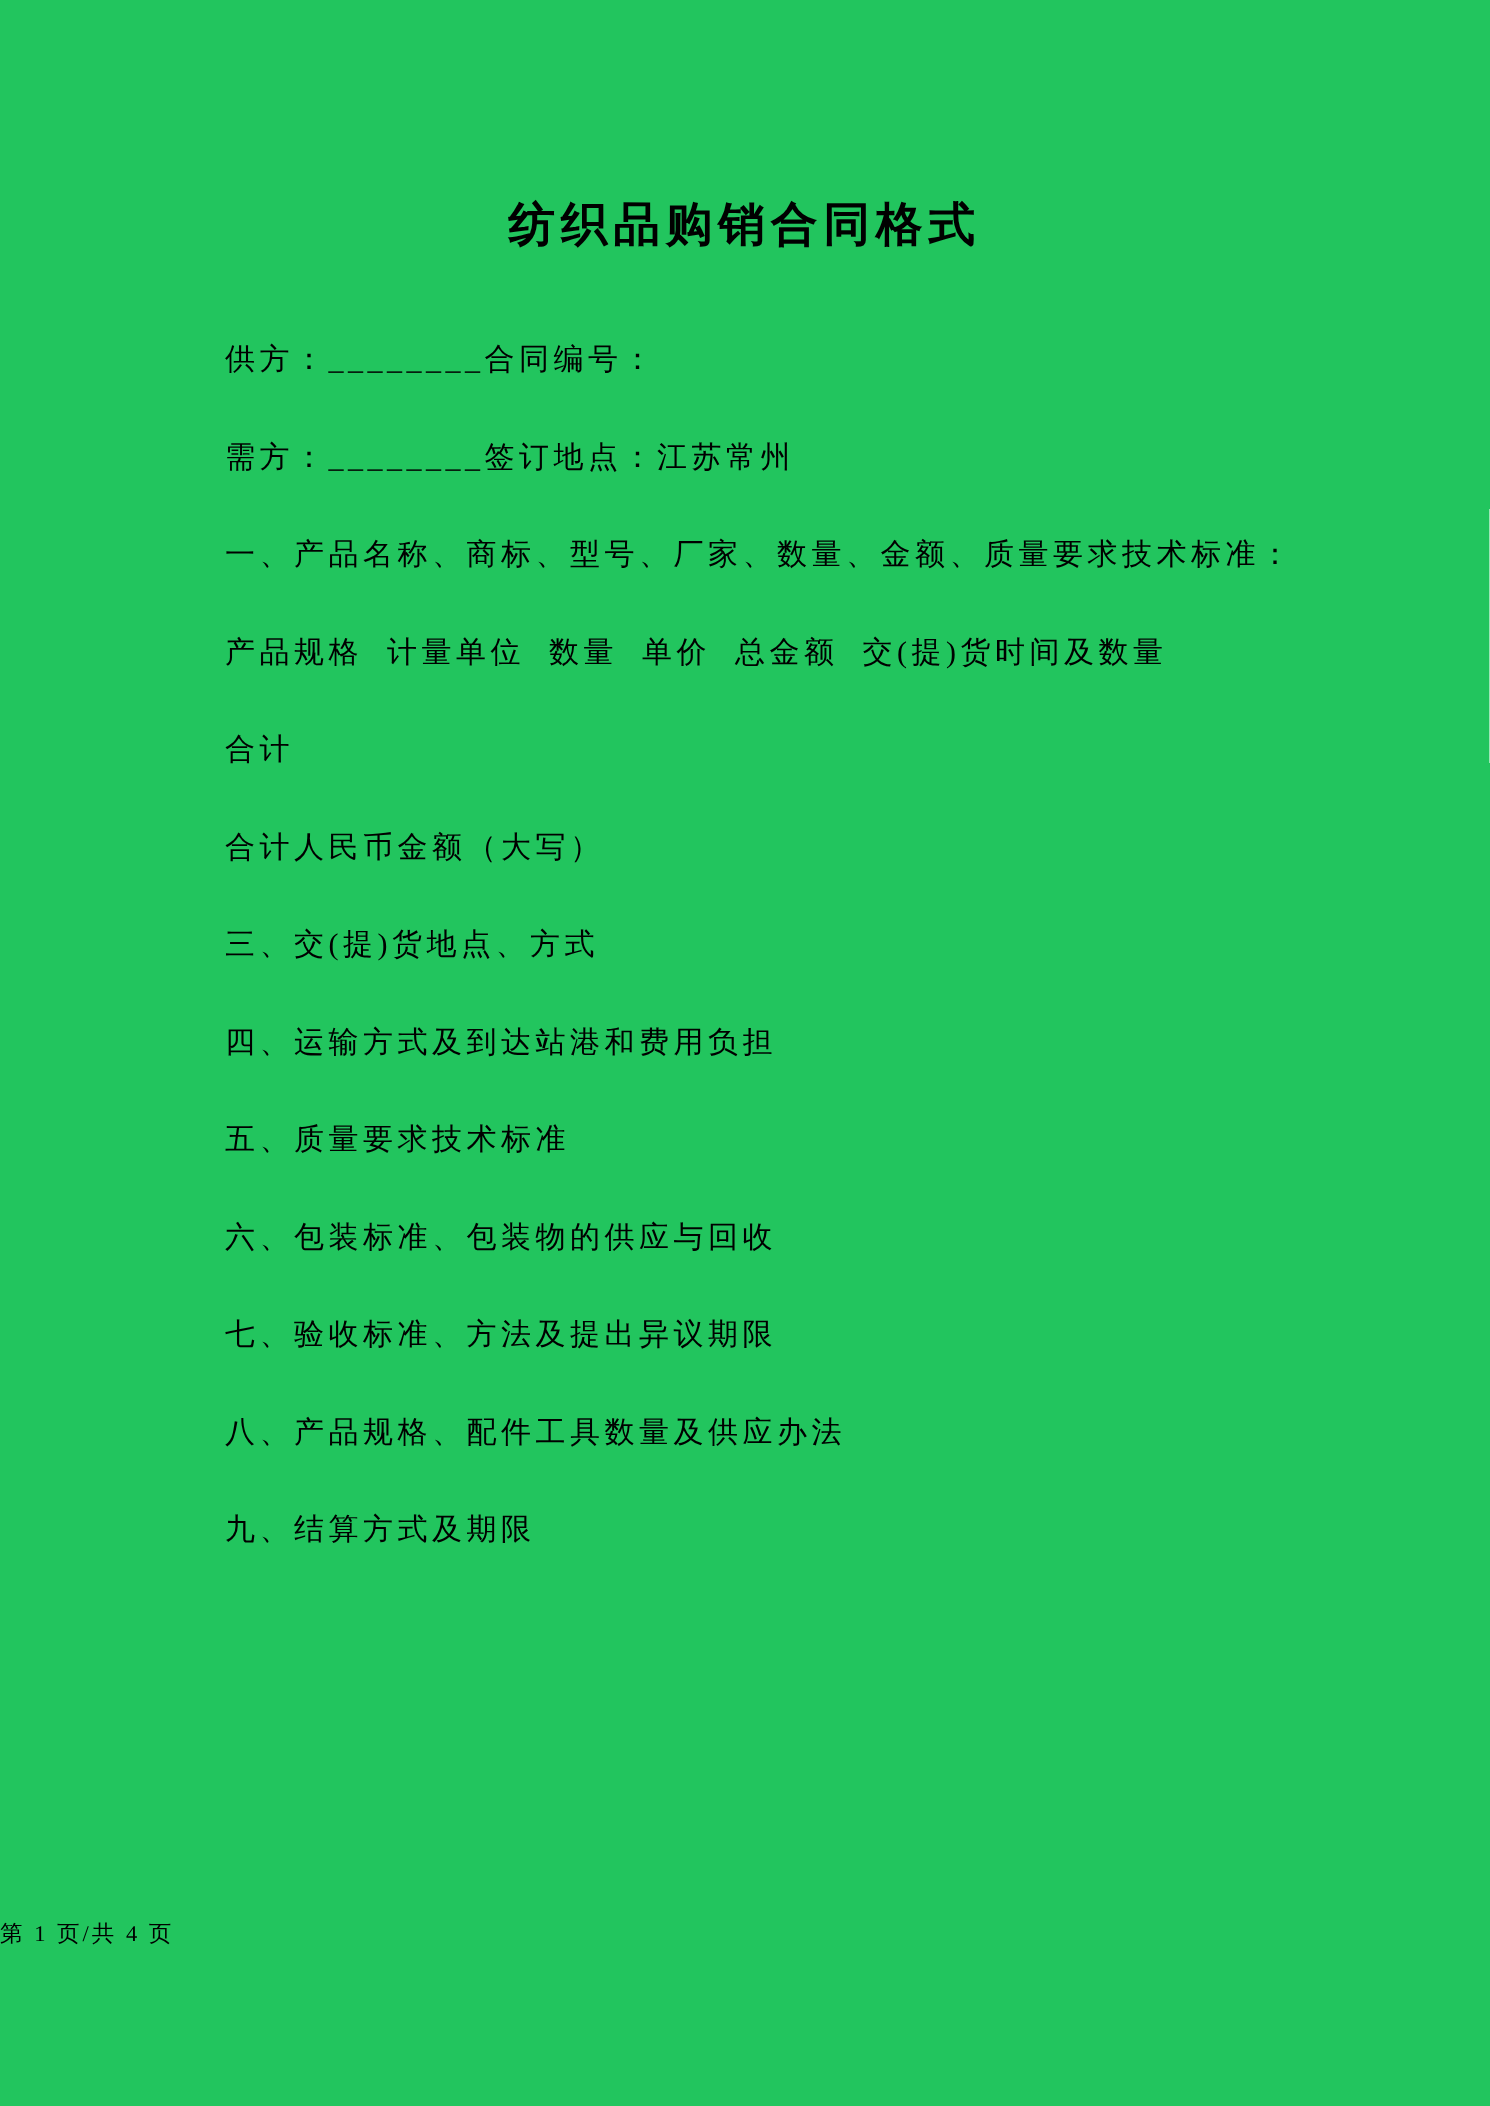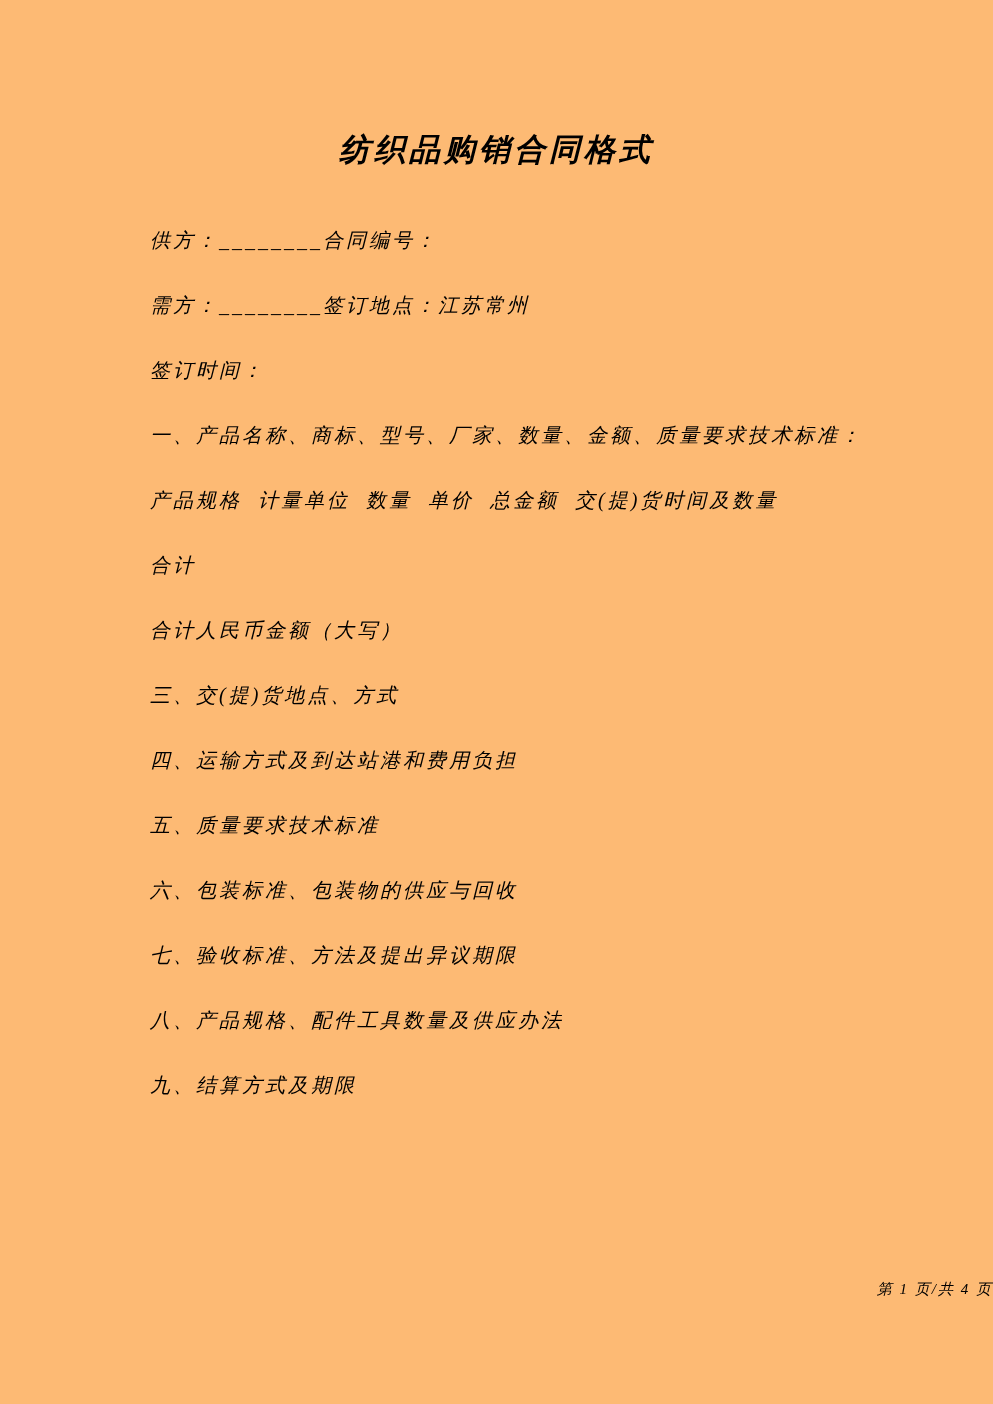--- a/index.html
+++ b/index.html
@@ -3,25 +3,24 @@
 <meta charset="utf-8">
 <style>
   * { margin: 0; padding: 0; box-sizing: border-box; }
   html, body {
     background: #ffffff;
   }
   .page {
     position: relative;
     width: 993px;
     height: 1404px;
-    background: #fdba74;
+    background: #22c55e;
     color: #000000;
     font-family: "Liberation Serif", "DejaVu Serif", serif;
     overflow: hidden;
-    font-style: italic;
   }
   .title {
     padding-top: 127px;
     text-align: center;
     font-size: 31px;
     font-weight: bold;
     line-height: 46px;
     letter-spacing: 4px;
     white-space: pre-wrap;
   }
@@ -34,37 +33,36 @@
     letter-spacing: 3px;
     margin: 0 0 13px 0;
     white-space: pre-wrap;
     word-break: break-all;
   }
   .footer {
     position: absolute;
     top: 1280px;
     left: 0;
     width: 100%;
-    text-align: right;
+    text-align: left;
     font-size: 15px;
     letter-spacing: 2px;
     white-space: pre-wrap;
   }
 </style>
 </head>
 <body>
 
 <div class="page">
 
   <h1 class="title">纺织品购销合同格式</h1>
 
   <div class="content">
     <p class="para">供方：________合同编号：</p>
     <p class="para">需方：________签订地点：江苏常州</p>
-    <p class="para">签订时间：</p>
     <p class="para">一、产品名称、商标、型号、厂家、数量、金额、质量要求技术标准：</p>
     <p class="para">产品规格  计量单位  数量  单价  总金额  交(提)货时间及数量</p>
     <p class="para">合计</p>
     <p class="para">合计人民币金额（大写）</p>
     <p class="para">三、交(提)货地点、方式</p>
     <p class="para">四、运输方式及到达站港和费用负担</p>
     <p class="para">五、质量要求技术标准</p>
     <p class="para">六、包装标准、包装物的供应与回收</p>
     <p class="para">七、验收标准、方法及提出异议期限</p>
     <p class="para">八、产品规格、配件工具数量及供应办法</p>

